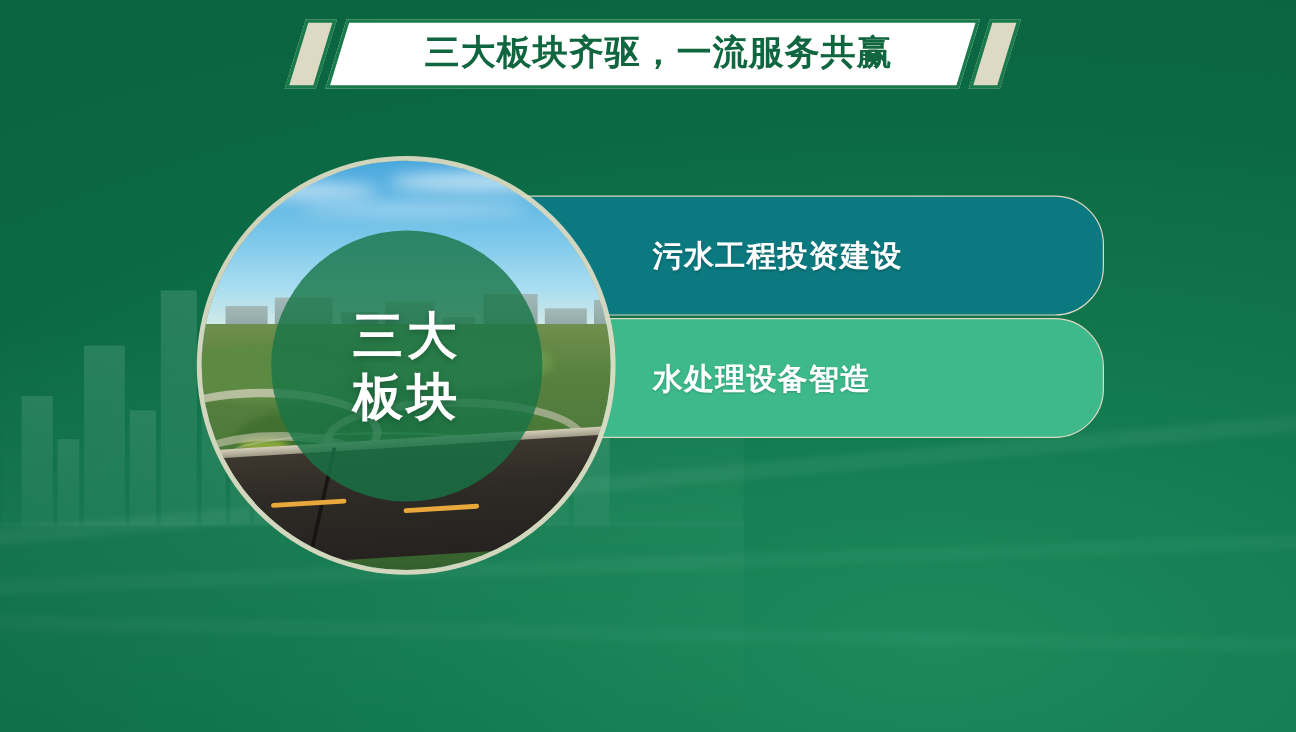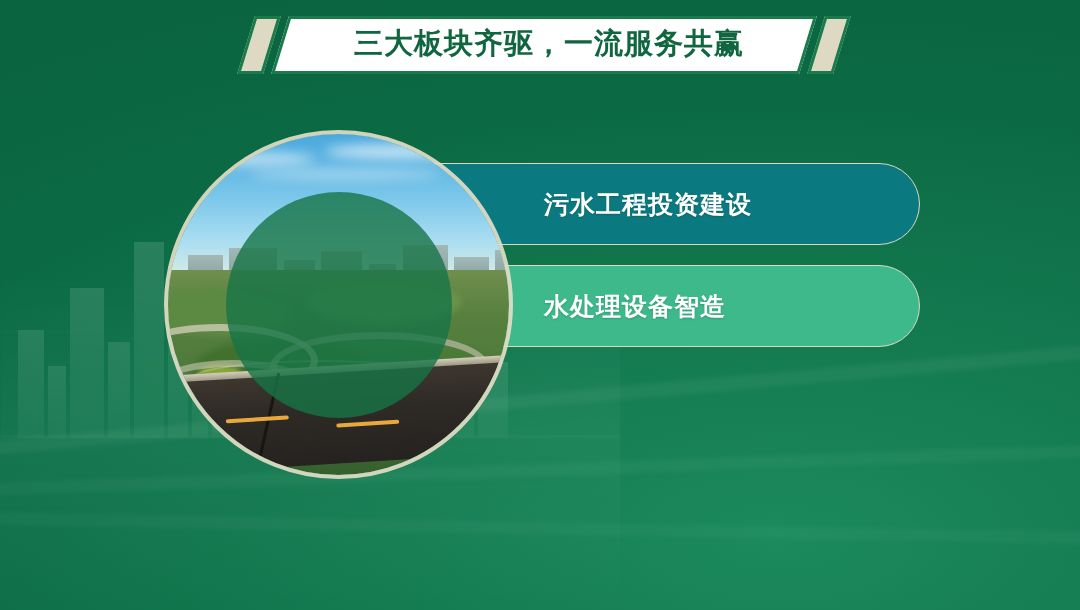--- a/index.html
+++ b/index.html
@@ -59,21 +59,21 @@
     transform:skewX(-17deg);
   }
   .bannertext{
     position:absolute; left:44px; right:34px; top:0; height:56px;
     display:flex; align-items:center; justify-content:center;
     color:#10663f; font-size:29px; font-weight:bold; letter-spacing:1px;
     white-space:nowrap;
   }
   
   .pill{
-    position:absolute; left:300px; height:82px; width:620px;
+    position:absolute; left:300px; height:100px; width:620px;
     border:1.5px solid #ddd8c0;
     border-radius:41px;
     display:flex; align-items:center;
     color:#ffffff; font-size:25px; font-weight:bold; letter-spacing:1px;
   }
   .pill .ptext{ margin-left:243px; text-shadow:0 1px 2px rgba(0,0,0,.18); }
   #pill0{ top:163px; background:#0b7a80; }
   #pill1{ top:265px; background:#3db98c; }
   #pill2{ top:363px; background:#8fdcbb; }
   
@@ -259,16 +259,18 @@
       </div>
       <div class="road">
         <div class="curb"></div>
         <div class="roadline"></div>
         <div class="dash d1"></div>
         <div class="dash d2"></div>
       </div>
     </div>
     <div class="ring"></div>
     <div class="overlay">
+      <span>三大</span>
+      <span>板块</span>
     </div>
   </div>
 
 </div>
 
 </body></html>

